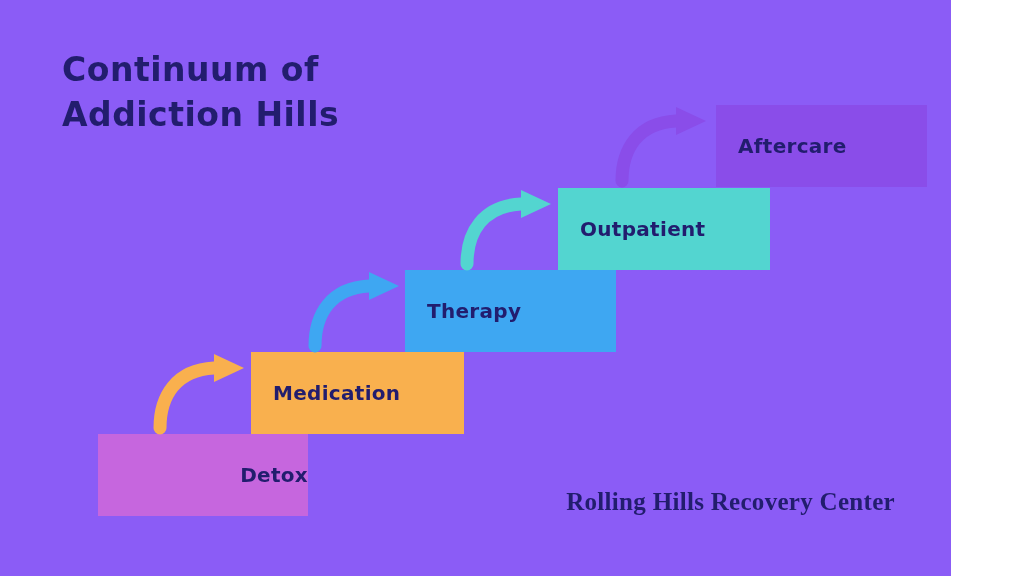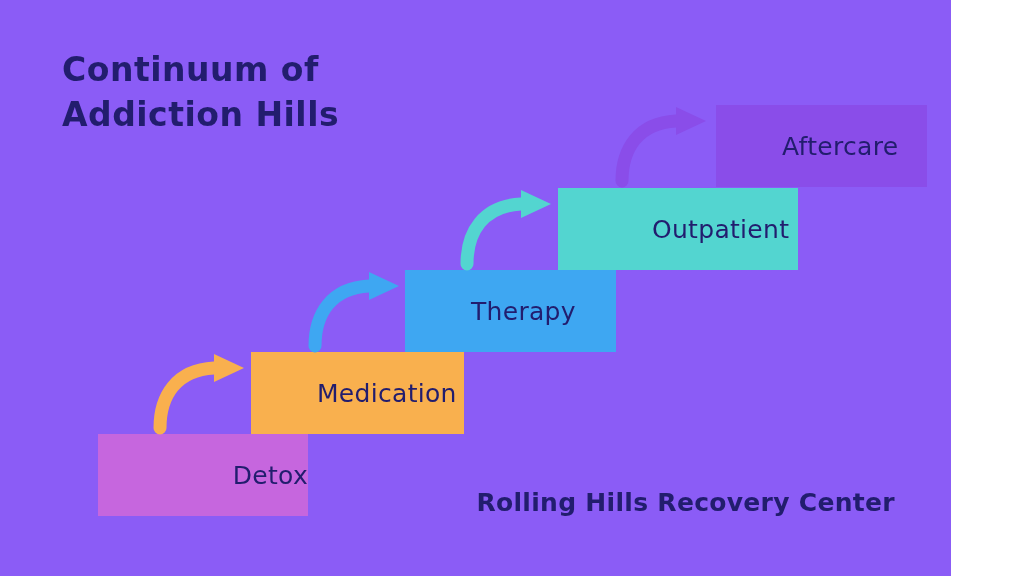--- a/index.html
+++ b/index.html
@@ -23,26 +23,25 @@
     font-weight: bold;
     line-height: 1.36;
     letter-spacing: 0.5px;
   }
   .step {
     position: absolute;
     display: flex;
     align-items: center;
   }
   .step-label {
-    font-size: 25px;
-    font-weight: normal;
+    font-size: 20px;
+    font-weight: bold;
     padding-left: 22px;
     letter-spacing: 0.3px;
     white-space: nowrap;
-    margin-left: 44px;
   }
   
   .step-1 { left: 98px;  top: 434px; width: 210px; height: 82px; z-index: 5; justify-content: flex-end; }
   .step-2 { left: 251px; top: 352px; width: 213px; height: 82px; z-index: 4; }
   .step-3 { left: 405px; top: 270px; width: 211px; height: 82px; z-index: 3; }
   .step-4 { left: 558px; top: 188px; width: 212px; height: 82px; z-index: 2; }
   .step-5 { left: 716px; top: 105px; width: 211px; height: 82px; z-index: 1; }
   .arrow {
     position: absolute;
     width: 100px;
@@ -54,20 +53,21 @@
   .arrow-3 { left: 455px; top: 182px; }
   .arrow-4 { left: 610px; top: 99px;  }
   .brand {
     position: absolute;
     right: 56px;
     top: 488px;
     font-size: 25px;
     font-weight: bold;
     letter-spacing: 0.3px;
     white-space: nowrap;
+    font-family: Liberation Serif, serif;
   }
 </style>
 </head>
 <body>
 
 <div class="canvas" style="color: rgb(34, 29, 110);">
 
   <div class="title">
     <div>Continuum of</div>
     <div>Addiction Hills</div>
@@ -78,21 +78,21 @@
   </div>
 
   <div class="step step-3" style="background-color: rgb(62, 167, 242);">
     <span class="step-label">Therapy</span>
   </div>
 
   <div class="step step-2" style="background-color: rgb(249, 176, 78);">
     <span class="step-label">Medication</span>
   </div>
 
-  <div class="step step-4" style="background-color: rgb(83, 213, 208); padding-left: 28px;">
+  <div class="step step-4" style="background-color: rgb(83, 213, 208);">
     <span class="step-label">Outpatient</span>
   </div>
 
   <div class="step step-5" style="background-color: rgb(138, 77, 233);">
     <span class="step-label">Aftercare</span>
   </div>
 
   <svg class="arrow arrow-1" viewBox="0 0 100 90" style="color: rgb(249, 176, 78);">
     <path d="M 12 82 C 12 50 28 24 66 22" fill="none" stroke="currentColor" stroke-width="13" stroke-linecap="round"></path>
     <polygon points="66,8 96,22 66,36" fill="currentColor"></polygon>

